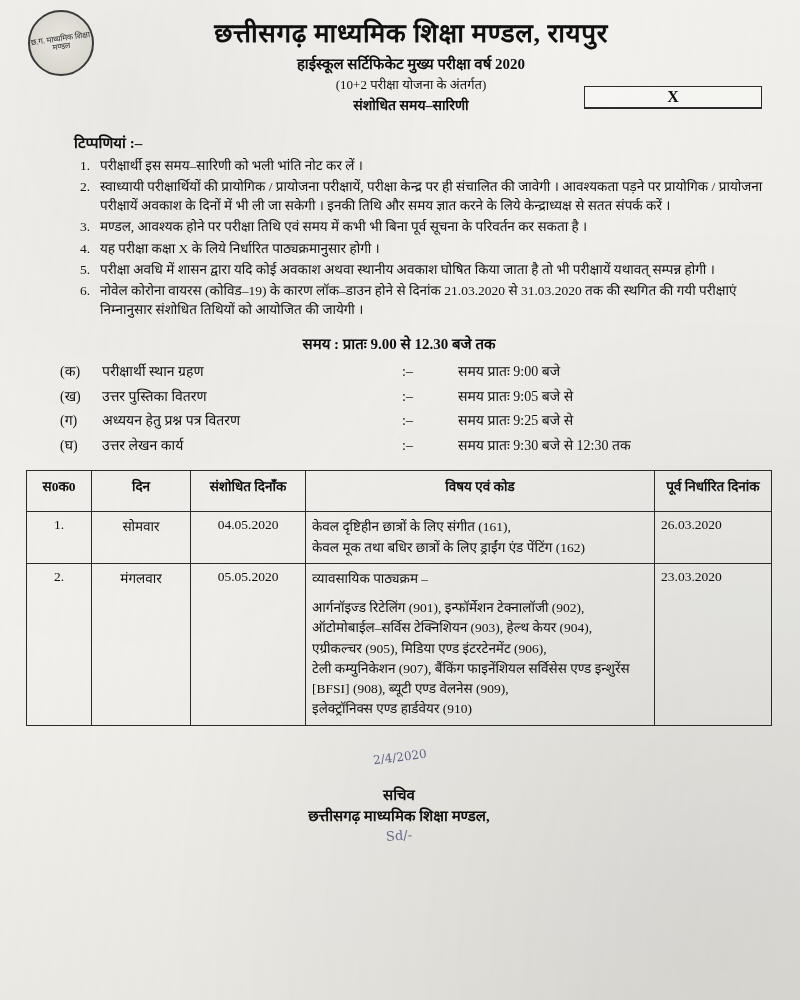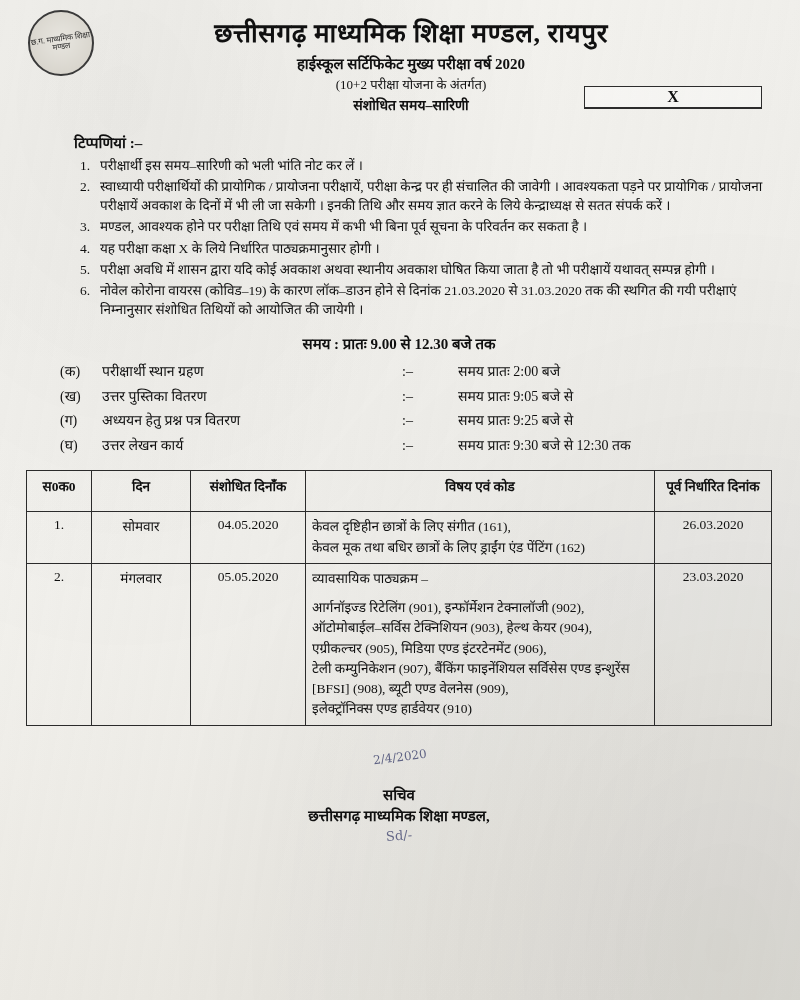--- a/index.html
+++ b/index.html
@@ -174,21 +174,21 @@
     font-weight: bold;
     text-align: center;
     line-height: 1.35;
     padding-top: 7px;
     padding-bottom: 15px;
   }
   .col-sno { width: 52px; text-align: center; }
   .col-day { width: 86px; text-align: center; }
   .col-date { width: 102px; text-align: center; }
   .col-subj { }
-  .col-prev { width: 104px; text-align: center; }
+  .col-prev { width: 104px; }
   td.mid { vertical-align: middle; }
   .subj-line { line-height: 1.5; }
   .gap { height: 9px; }
 
   
   .sign-area {
     margin-top: 58px;
     text-align: center;
     position: relative;
   }
@@ -272,21 +272,21 @@
         <div class="note-text">नोवेल कोरोना वायरस (कोविड–19) के कारण लॉक–डाउन होने से दिनांक 21.03.2020 से 31.03.2020 तक की स्थगित की गयी परीक्षाएं निम्नानुसार संशोधित तिथियों को आयोजित की जायेगी ।</div>
       </div>
     </div>
 
     <div class="timing-head">समय : प्रातः 9.00 से 12.30 बजे तक</div>
     <div class="timing-list">
       <div class="timing-row">
         <div class="t-mark">(क)</div>
         <div class="t-label">परीक्षार्थी स्थान ग्रहण</div>
         <div class="t-dash">:–</div>
-        <div class="t-value">समय प्रातः 2:00 बजे</div>
+        <div class="t-value">समय प्रातः 9:00 बजे</div>
       </div>
       <div class="timing-row">
         <div class="t-mark">(ख)</div>
         <div class="t-label">उत्तर पुस्तिका वितरण</div>
         <div class="t-dash">:–</div>
         <div class="t-value">समय प्रातः 9:05 बजे से</div>
       </div>
       <div class="timing-row">
         <div class="t-mark">(ग)</div>
         <div class="t-label">अध्ययन हेतु प्रश्न पत्र वितरण</div>

